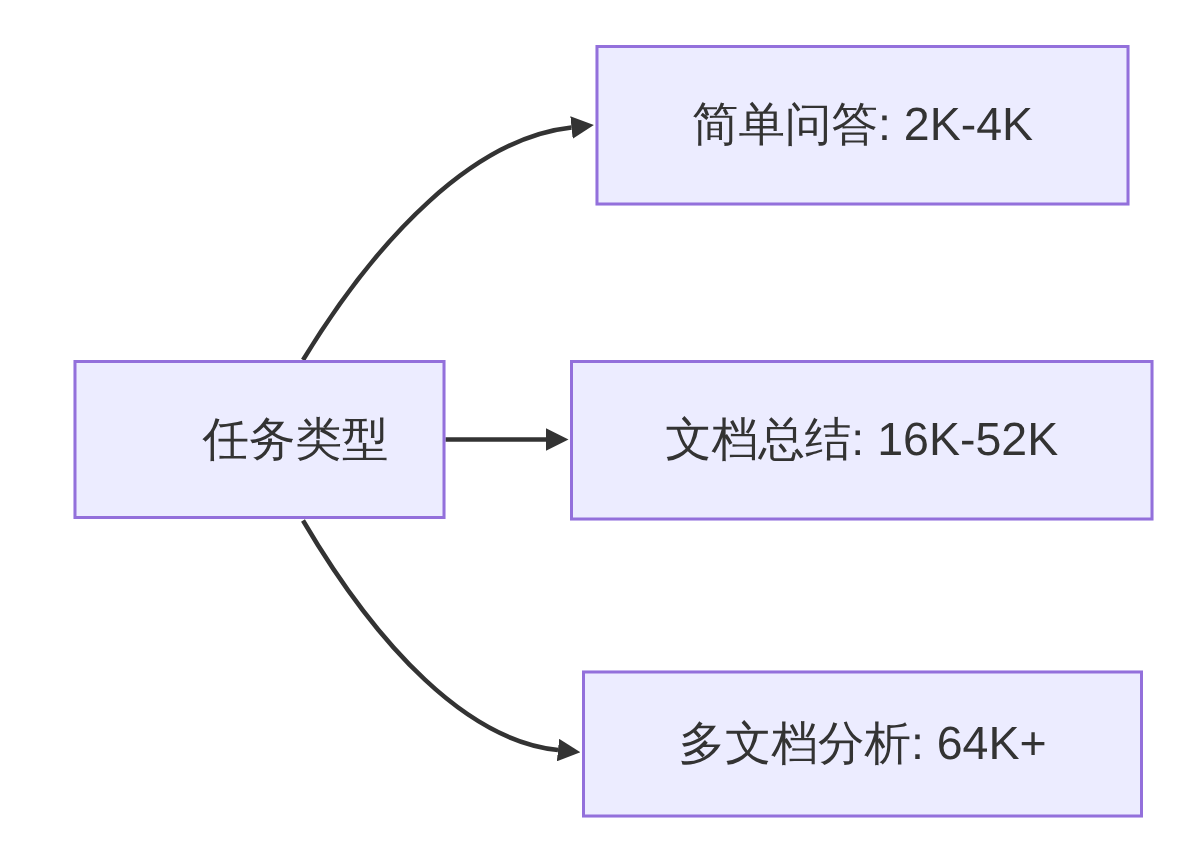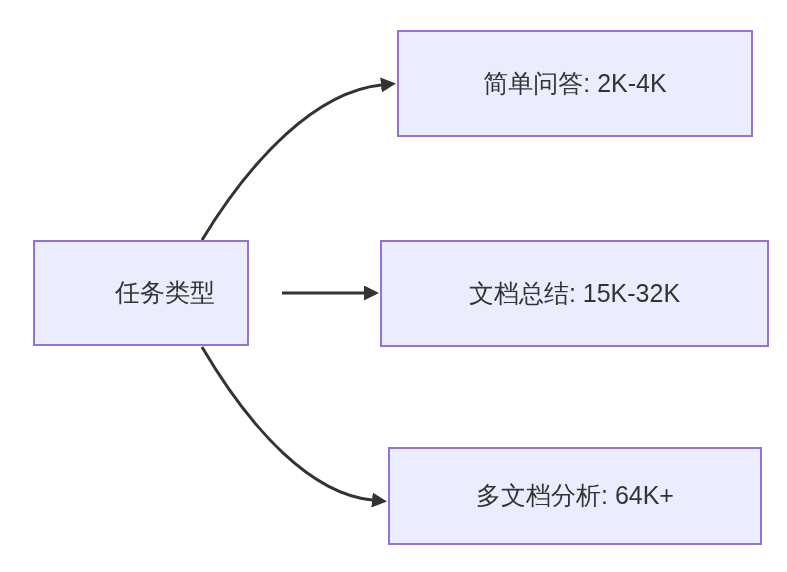--- a/index.html
+++ b/index.html
@@ -21,29 +21,29 @@
     top: 0;
     width: 787px;
     height: 572px;
   }
   .node {
     position: absolute;
     box-sizing: border-box;
     background: #ECECFF;
     border: 2px solid #9370DB;
     color: #333333;
-    font-size: 25px;
+    font-size: 31px;
     line-height: 1.25;
     display: flex;
     align-items: center;
     justify-content: center;
     text-align: center;
     white-space: nowrap;
   }
-  .node-task     { left: 33px;  top: 240px; width: 216px; height: 106px; padding-left: 48px; }
+  .node-task     { left: 49px;  top: 240px; width: 248px; height: 106px; padding-left: 48px; }
   .node-simpleqa { left: 397px; top: 30px;  width: 356px; height: 107px; }
   .node-docsum   { left: 380px; top: 240px; width: 389px; height: 107px; }
   .node-multidoc { left: 388px; top: 447px; width: 374px; height: 98px; }
 </style>
 </head>
 <body>
 
 <div class="canvas">
 
   <svg class="edges-layer" width="787" height="572" viewBox="0 0 787 572" xmlns="http://www.w3.org/2000/svg">
@@ -59,20 +59,20 @@
 
   <div class="node node-task">
     <span>任务类型</span>
   </div>
 
   <div class="node node-simpleqa">
     <span>简单问答: 2K-4K</span>
   </div>
 
   <div class="node node-docsum">
-    <span>文档总结: 15K-32K</span>
+    <span>文档总结: 16K-52K</span>
   </div>
 
   <div class="node node-multidoc">
     <span>多文档分析: 64K+</span>
   </div>
 
 </div>
 
 </body></html>

